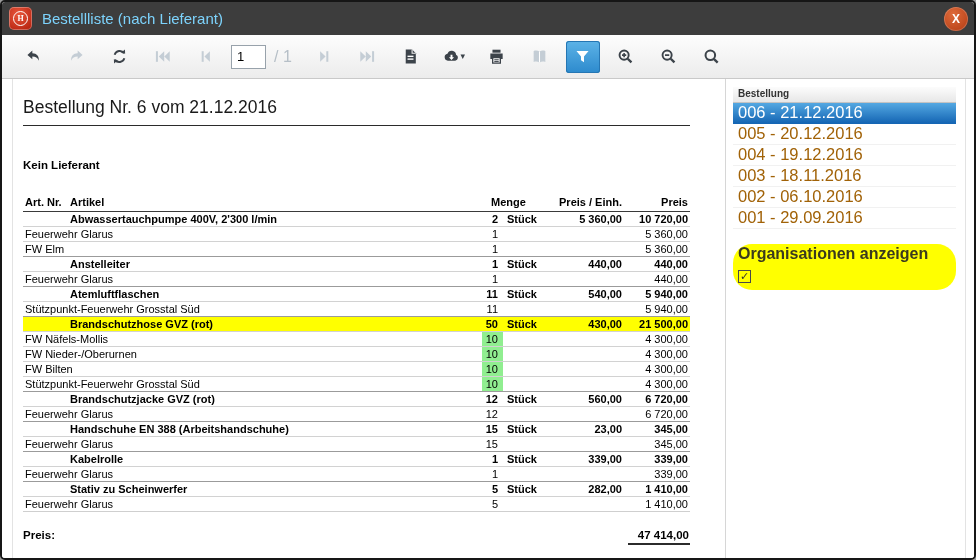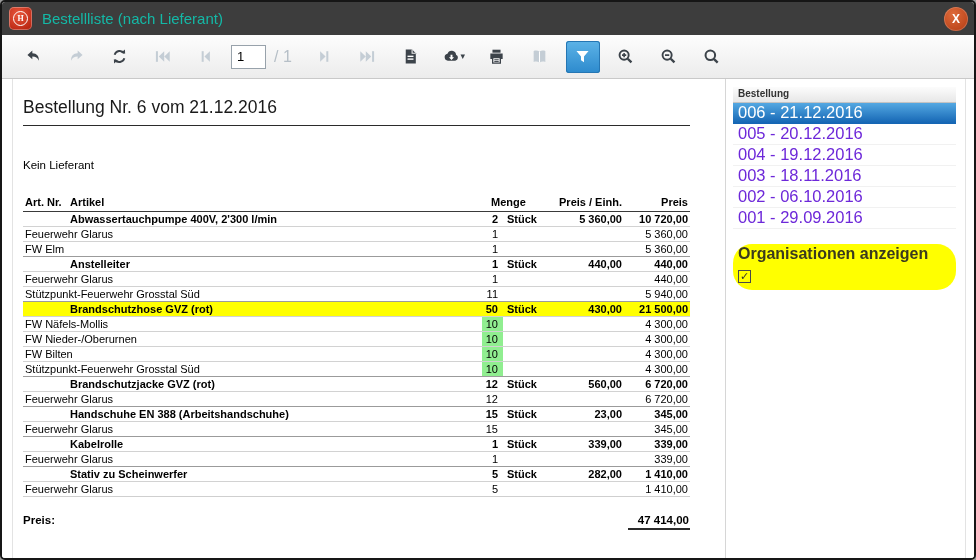--- a/index.html
+++ b/index.html
@@ -12,21 +12,21 @@
   
   .titlebar { height: 33px; background: #3d3d3d; display: flex; align-items: center;
               padding: 0 6px 0 7px; flex: 0 0 auto; }
   .app-logo { width: 23px; height: 23px; border-radius: 5px; flex: 0 0 auto;
               background: radial-gradient(circle at 40% 32%, #e8573c, #b01c0a);
               box-shadow: inset 0 0 0 1px rgba(255,255,255,.3);
               display: flex; align-items: center; justify-content: center; }
   .app-logo .ring { width: 15px; height: 15px; border: 1.6px solid #fff; border-radius: 50%;
               display: flex; align-items: center; justify-content: center;
               color: #fff; font: bold 8px "Liberation Serif", serif; }
-  .win-title { color: #14b8a6; font-size: 15px; margin-left: 10px; }
+  .win-title { color: #7dd3fc; font-size: 15px; margin-left: 10px; }
   .close-btn { margin-left: auto; width: 24px; height: 24px; border-radius: 50%; border: none;
               background: radial-gradient(circle at 38% 30%, #de6a3a, #b13a12);
               color: #fff; font-size: 12px; font-weight: bold; cursor: pointer;
               display: flex; align-items: center; justify-content: center;
               box-shadow: inset 0 0 0 1px rgba(255,255,255,.18); }
 
   
   .toolbar { height: 44px; background: linear-gradient(#fdfdfd, #ececec);
              border-bottom: 1px solid #c9c9c9; display: flex; align-items: center;
              padding-left: 14px; flex: 0 0 auto; }
@@ -44,21 +44,21 @@
   .page-total { color: #b6bfc7; font-size: 16px; margin-left: 8px; margin-right: 4px; }
 
   
   .content { flex: 1; display: flex; background: #fff; overflow: hidden; }
 
   .report-pane { width: 714px; margin-left: 10px; border-left: 1px solid #e3e3e3;
                  border-right: 1px solid #d6d6d6; padding: 18px 30px 6px 10px;
                  display: flex; flex-direction: column; gap: 12px; }
   .report-title { font-size: 17.5px; font-weight: 400; color: #1a1a1a;
                   padding-bottom: 7px; border-bottom: 1px solid #2b2b2b; width: 667px; }
-  .group-label { font-weight: normal; font-size: 11.5px; margin-top: 21px; color: #000; }
+  .group-label { font-weight: bold; font-size: 11.5px; margin-top: 21px; color: #000; }
 
   table.report { margin-top: 13px; border-collapse: collapse; width: 667px;
                  table-layout: fixed; font-size: 11px; color: #000;
                  border-bottom: 1px solid #cfcfcf; }
   .report th, .report td { padding: 0 2px; height: 15px; vertical-align: middle;
                  white-space: nowrap; overflow: hidden; }
   .report thead th { text-align: left; font-size: 11px; border-bottom: 1px solid #3a3a3a;
                  padding-bottom: 2px; }
   .report .r { text-align: right; }
   .report th.menge { text-align: center; padding-left: 14px; }
@@ -76,21 +76,21 @@
   .report-footer { width: 667px; text-align: left; font-size: 10px; color: #111;
                margin-top: 17px; }
 
   
   .sidebar { flex: 1; padding: 8px 9px 0 7px; border-right: 1px solid #e3e3e3;
              margin-right: 8px; }
   .side-header { font-weight: bold; font-size: 10px; color: #333;
              background: linear-gradient(#fcfcfc, #e7e7e7); border-bottom: 1px solid #c3c3c3;
              padding: 1px 5px 3px; }
   .side-list { }
-  .side-item { font-size: 16.5px; color: #6d28d9; padding: 0 5px 1px; cursor: pointer;
+  .side-item { font-size: 16.5px; color: #a16207; padding: 0 5px 1px; cursor: pointer;
              border-bottom: 1px solid #f1f1f1; }
   .side-item.selected { background: linear-gradient(#54a8e2, #1566b4); color: #fff;
              border-bottom-color: #1566b4; }
 
   .org-block { margin-top: 15px; background: #ffff00; padding: 1px 5px 6px; border-radius: 19px; }
   .org-label { font-weight: bold; font-size: 16px; color: #3a3a1e; white-space: nowrap; }
   .org-checkrow { margin-top: 3px; }
   .cb { width: 13px; height: 13px; border: 1px solid #4a4a4a; display: inline-flex;
         align-items: center; justify-content: center; font-size: 11px; line-height: 1;
         color: #333; cursor: pointer; background: transparent; }
@@ -297,20 +297,28 @@
               <td class="r">440,00</td>
               <td class="r">440,00</td>
             </tr>
             <tr class="sub">
               <td colspan="2">Feuerwehr Glarus</td>
               <td class="qty r"><span class="qty-num">1</span></td>
               <td class="unit"></td>
               <td class="r"></td>
               <td class="r">440,00</td>
             </tr>
+            <tr class="group">
+              <td></td>
+              <td>Atemluftflaschen</td>
+              <td class="qty r"><span class="qty-num">11</span></td>
+              <td class="unit">Stück</td>
+              <td class="r">540,00</td>
+              <td class="r">5 940,00</td>
+            </tr>
             <tr class="sub">
               <td colspan="2">Stützpunkt-Feuerwehr Grosstal Süd</td>
               <td class="qty r"><span class="qty-num">11</span></td>
               <td class="unit"></td>
               <td class="r"></td>
               <td class="r">5 940,00</td>
             </tr>
             <tr class="group hl-yellow">
               <td></td>
               <td>Brandschutzhose GVZ (rot)</td>

